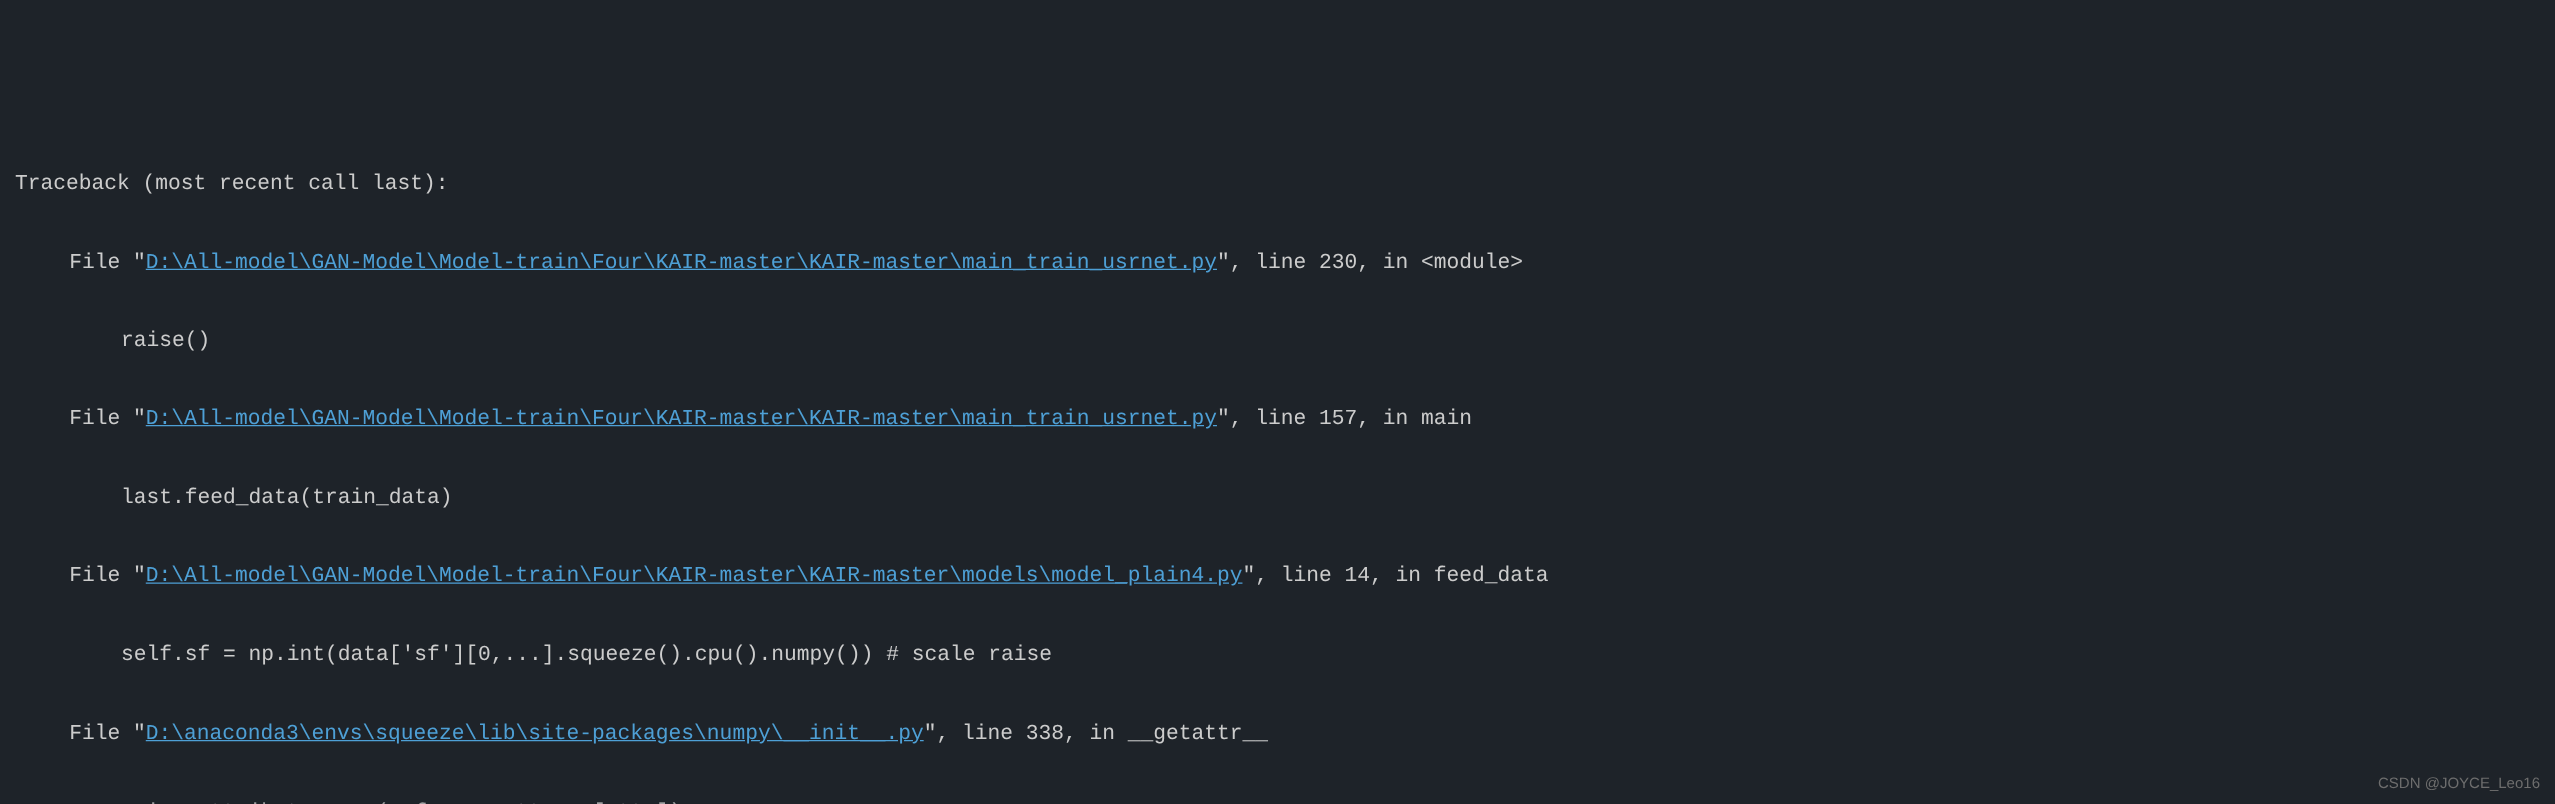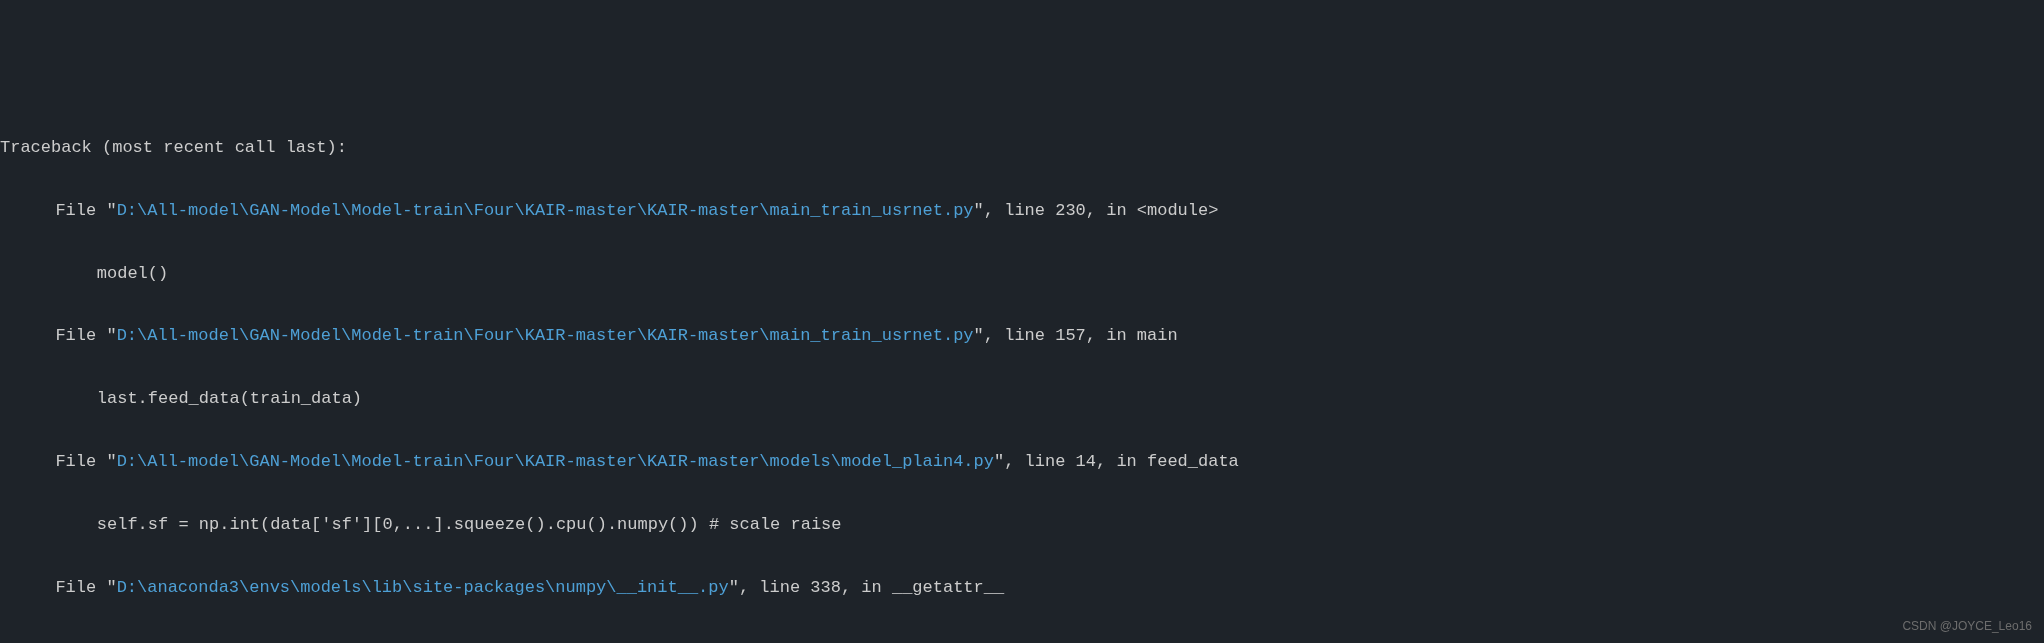--- a/index.html
+++ b/index.html
@@ -14,55 +14,56 @@
       font-size: 17px;
       line-height: 1.85;
       padding: 6px 0;
       white-space: pre;
       overflow-x: hidden;
       position: relative;
       width: 2044px;
       height: 643px;
     }
     .traceback-line {
-      padding-left: 0;
+      padding-left: 12px;
     }
     .indent-1 {
       padding-left: 35px;
     }
     .indent-2 {
       padding-left: 56px;
     }
     .link {
       color: #4ea0d6;
+      text-decoration: underline;
     }
     .watermark {
       position: absolute;
       bottom: 6px;
       right: 12px;
       color: #6d6d6d;
       font-size: 12px;
       font-family: -apple-system, Arial, sans-serif;
       white-space: nowrap;
       margin-top: 40px;
     }
   </style>
 </head>
 <body>
 
 
 
 <div class="traceback-line">Traceback (most recent call last):</div>
 <div class="indent-1"><span>  File "</span><span class="link">D:\All-model\GAN-Model\Model-train\Four\KAIR-master\KAIR-master\main_train_usrnet.py</span><span>", line 230, in &lt;module&gt;</span></div>
-<div class="indent-2">    model()</div>
+<div class="indent-2">    raise()</div>
 <div class="indent-1"><span>  File "</span><span class="link">D:\All-model\GAN-Model\Model-train\Four\KAIR-master\KAIR-master\main_train_usrnet.py</span><span>", line 157, in main</span></div>
 <div class="indent-2">    last.feed_data(train_data)</div>
 <div class="indent-1"><span>  File "</span><span class="link">D:\All-model\GAN-Model\Model-train\Four\KAIR-master\KAIR-master\models\model_plain4.py</span><span>", line 14, in feed_data</span></div>
 <div class="indent-2">    self.sf = np.int(data['sf'][0,...].squeeze().cpu().numpy()) # scale raise</div>
-<div class="indent-1"><span>  File "</span><span class="link">D:\anaconda3\envs\models\lib\site-packages\numpy\__init__.py</span><span>", line 338, in __getattr__</span></div>
+<div class="indent-1"><span>  File "</span><span class="link">D:\anaconda3\envs\squeeze\lib\site-packages\numpy\__init__.py</span><span>", line 338, in __getattr__</span></div>
 <div class="indent-2">    raise AttributeError(__former_attrs__[attr])</div>
 
 
 
 
 
 
 
 <div class="watermark">CSDN @JOYCE_Leo16</div>
 

